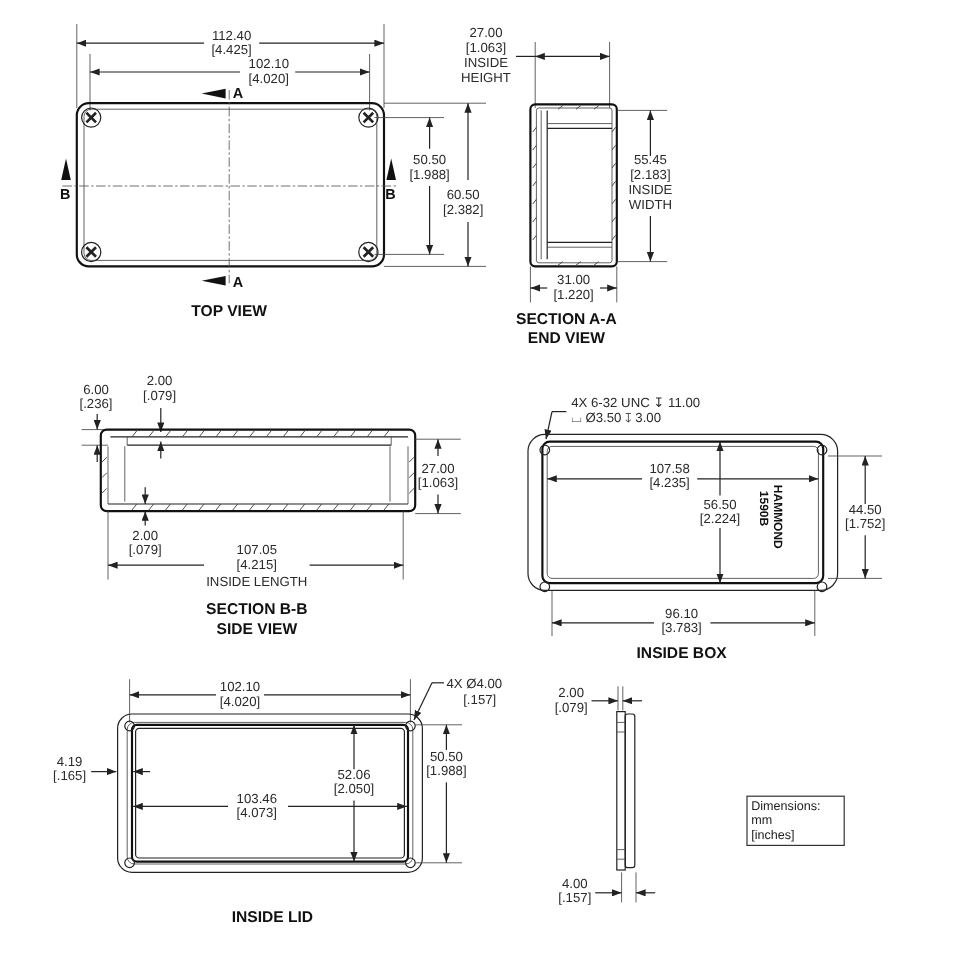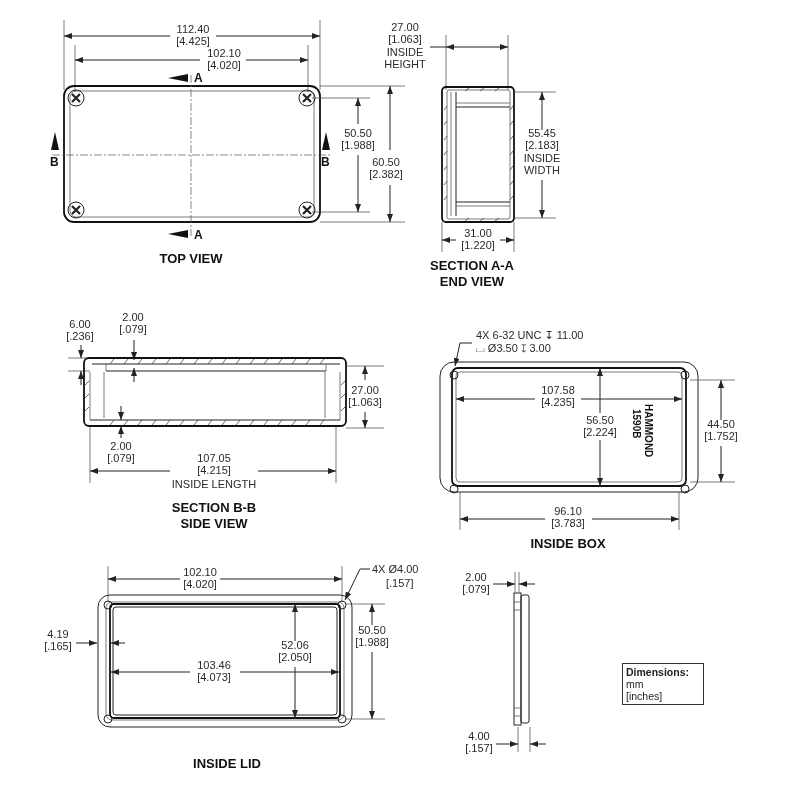--- a/index.html
+++ b/index.html
@@ -7,21 +7,21 @@
   svg { position: absolute; left: 0; top: 0; }
   .dim { font-family: "Liberation Sans", sans-serif; font-size: 11px; fill: #2a2a2a; }
   .title { font-family: "Liberation Sans", sans-serif; font-size: 13px; font-weight: bold; fill: #111; }
   .sec { font-family: "Liberation Sans", sans-serif; font-size: 12px; font-weight: bold; fill: #111; }
   .ln { stroke: #222; stroke-width: 1; fill: none; }
   .thin { stroke: #444; stroke-width: 0.7; fill: none; }
   .thick { stroke: #111; stroke-width: 1.8; fill: none; }
   .hatch { stroke: #444; stroke-width: 0.8; fill: none; }
   .center { stroke: #555; stroke-width: 0.7; stroke-dasharray: 8 2 2 2; fill: none; }
   .legend-box { position: absolute; left: 622px; top: 663px; width: 74px; border: 1px solid #333; padding: 2px 3px; font-size: 10.5px; line-height: 12px; color: #222; background: #fff; }
-  .legend-box .lt { font-weight: bold; }
+  .legend-box .lt { font-weight: normal; }
 </style>
 </head>
 <body>
 
 <svg width="800" height="800" viewBox="0 0 800 800">
   <defs>
     <marker id="arr" markerWidth="8" markerHeight="6" refX="8" refY="3" orient="auto" markerUnits="userSpaceOnUse">
       <path d="M0,0 L8,3 L0,6 z" fill="#222"></path>
     </marker>
     <marker id="arrS" markerWidth="8" markerHeight="6" refX="0" refY="3" orient="auto" markerUnits="userSpaceOnUse">

